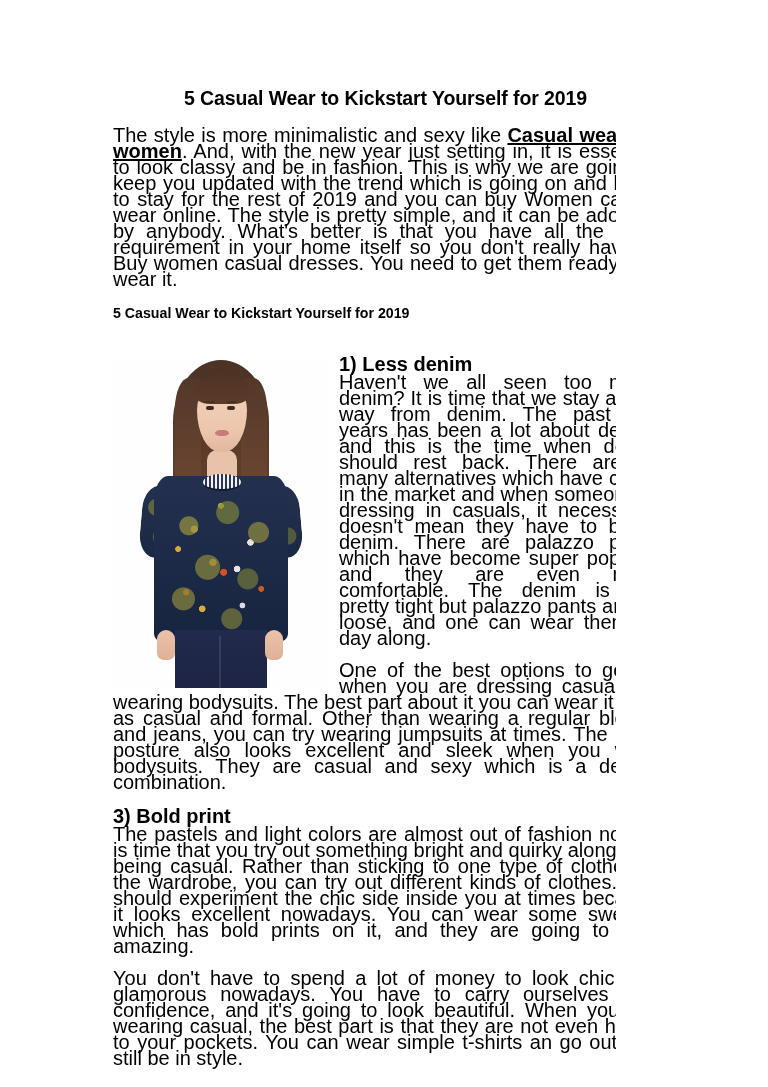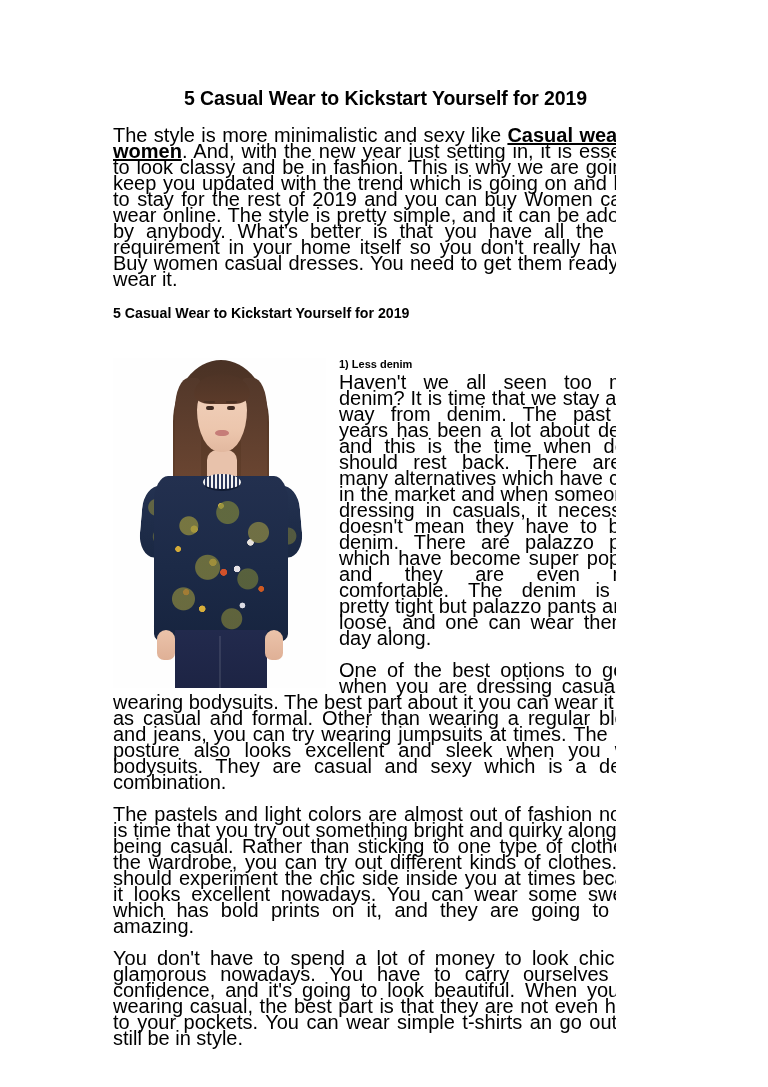--- a/index.html
+++ b/index.html
@@ -45,21 +45,21 @@
   p.body.last {
     margin-bottom: 16px;
   }
   .section-head {
     font-size: 14.2px;
     font-weight: bold;
     line-height: 20.2px;
     margin: 0 0 0 0;
   }
   .subhead {
-    font-size: 11px;
+    font-size: 20px;
     font-weight: bold;
     line-height: 20.2px;
     margin: 0;
   }
   .strong-link {
     font-weight: bold;
     text-decoration: underline;
     color: #000000;
   }
   
@@ -256,18 +256,19 @@
           <div class="ph-hand-r"></div>
         </div>
       </div>
 
       <p class="subhead">1) Less denim</p>
       <p class="body">Haven't we all seen too much denim? It is time that we stay a little way from denim. The past few years has been a lot about denim, and this is the time when denim should rest back. There are so many alternatives which have come in the market and when someone in dressing in casuals, it necessarily doesn't mean they have to be in denim. There are palazzo pants which have become super popular, and they are even more comfortable. The denim is are pretty tight but palazzo pants are so loose, and one can wear them all day along.</p>
 
       <p class="body">One of the best options to go for when you are dressing casually is wearing bodysuits. The best part about it you can wear it both as casual and formal. Other than wearing a regular blouse and jeans, you can try wearing jumpsuits at times. The body posture also looks excellent and sleek when you wear bodysuits. They are casual and sexy which is a deadly combination.</p>
     </div>
 
+    <p class="subhead">3) Bold print</p>
     <p class="body">The pastels and light colors are almost out of fashion now. It is time that you try out something bright and quirky along with being casual. Rather than sticking to one type of clothes in the wardrobe, you can try out different kinds of clothes. You should experiment the chic side inside you at times because it looks excellent nowadays. You can wear some sweater which has bold prints on it, and they are going to look amazing.</p>
 
     <p class="body last">You don't have to spend a lot of money to look chic and glamorous nowadays. You have to carry ourselves with confidence, and it's going to look beautiful. When you are wearing casual, the best part is that they are not even heavy to your pockets. You can wear simple t-shirts an go out and still be in style.</p>
 
   </div>
 </div>
 
 </body></html>

